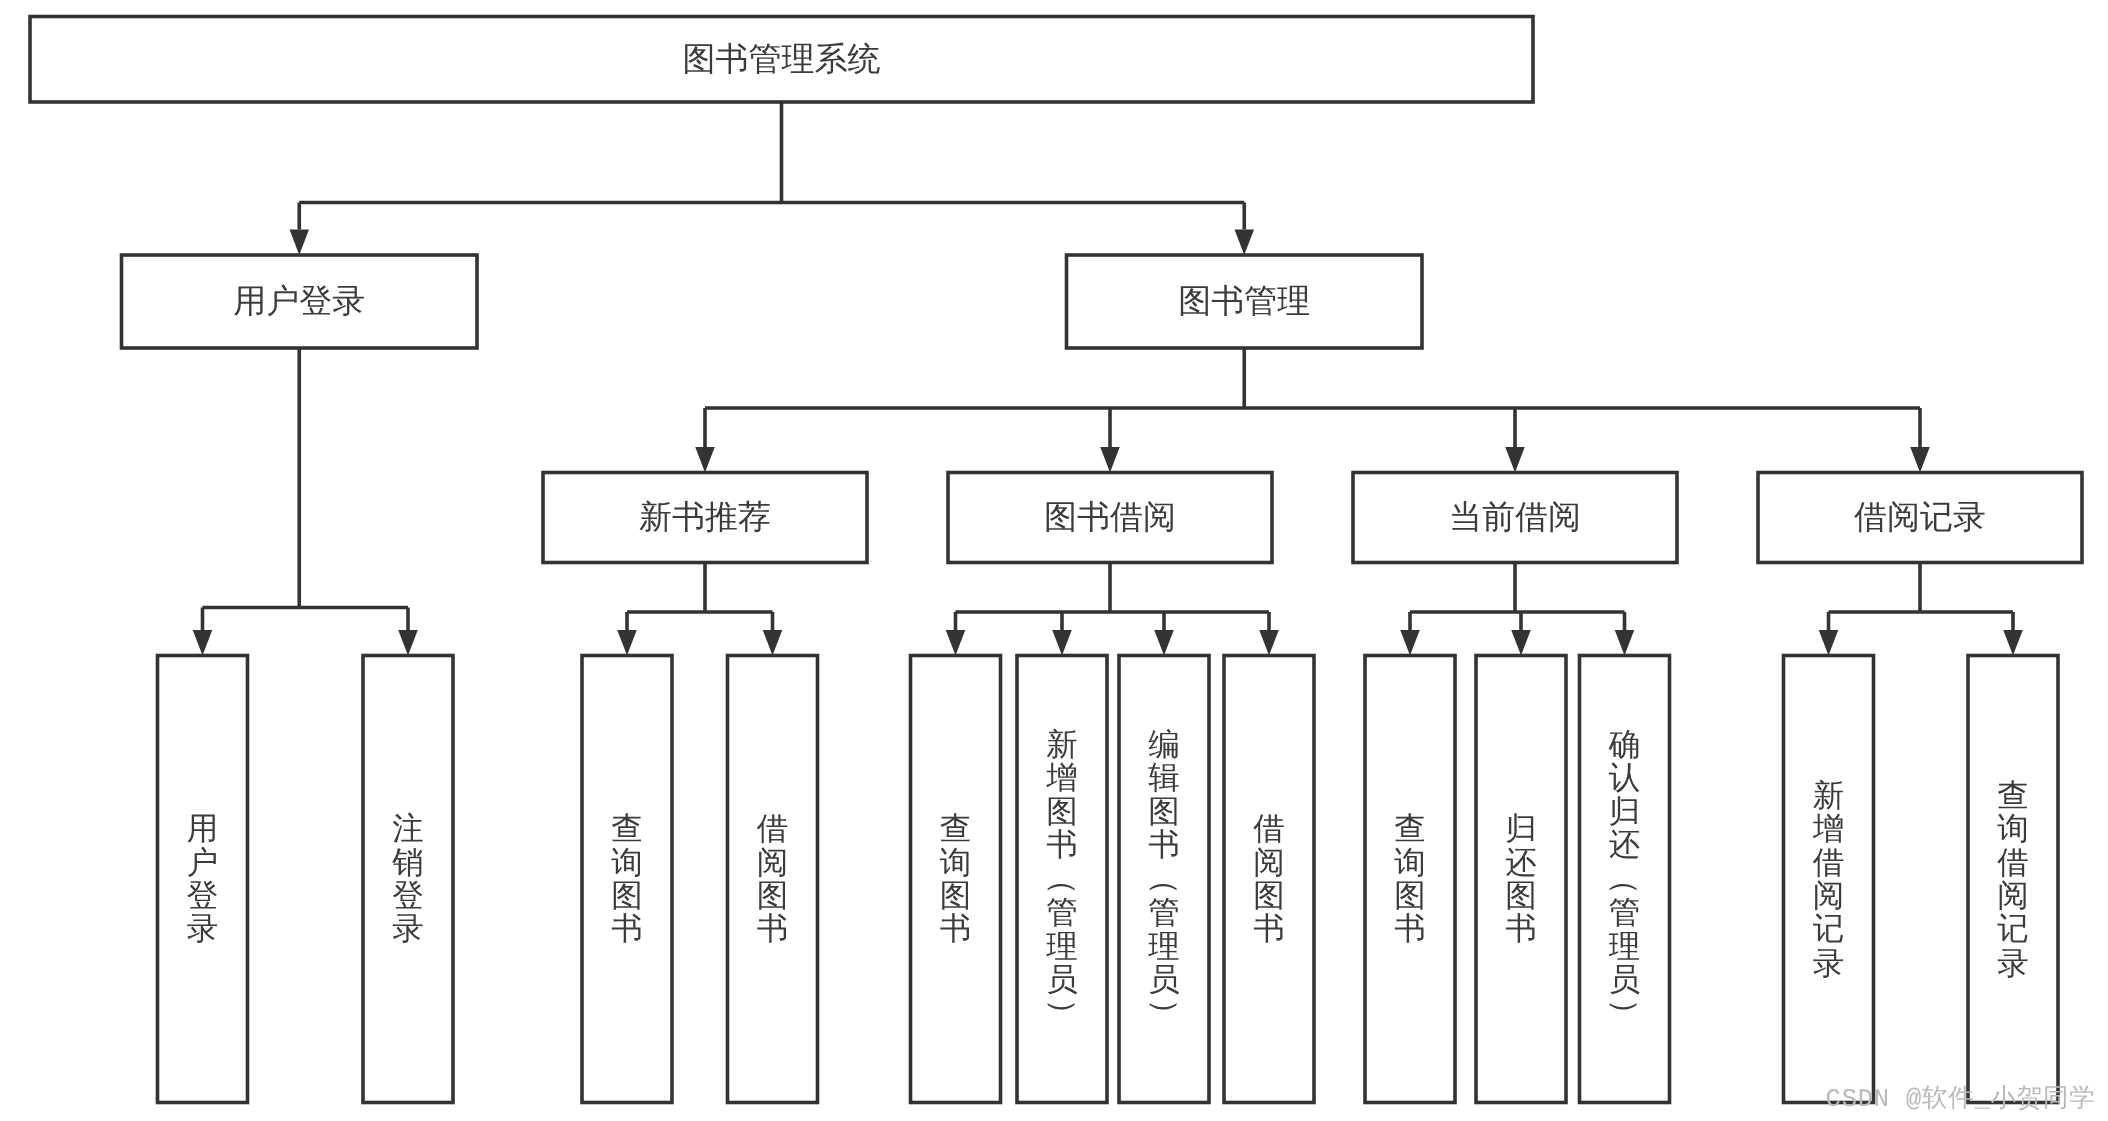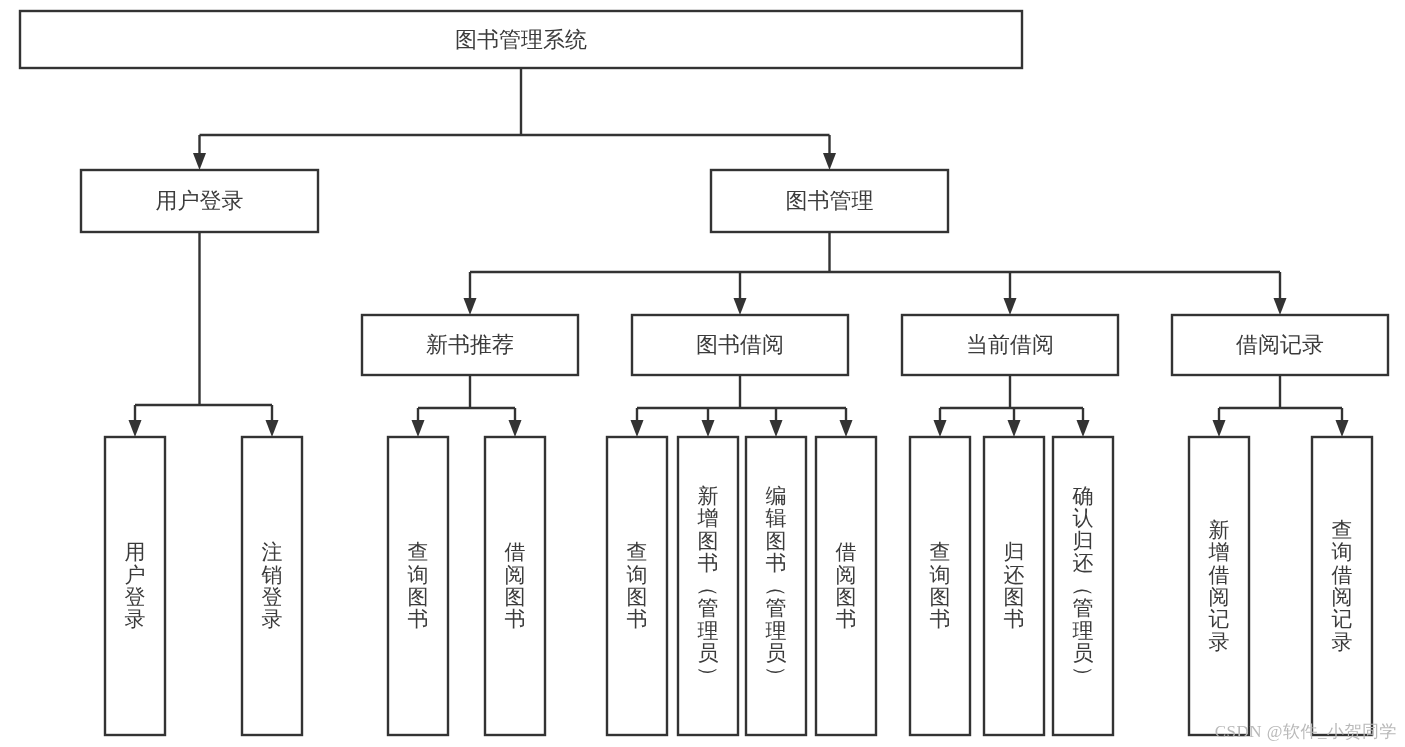--- a/index.html
+++ b/index.html
@@ -38,21 +38,21 @@
     fill: none;
   }
   .arrow-head {
     fill: #333333;
     stroke: none;
   }
   .watermark {
     position: absolute;
     right: 8px;
     bottom: 4px;
-    font-family: Liberation Serif, serif;
+    font-family: Liberation Mono, monospace;
     font-size: 17px;
     color: #b9b9b9;
     white-space: nowrap;
     letter-spacing: 0.5px;
   }
   .vert-text-wrap {
     position: absolute;
     display: flex;
     flex-direction: column;
     align-items: center;

